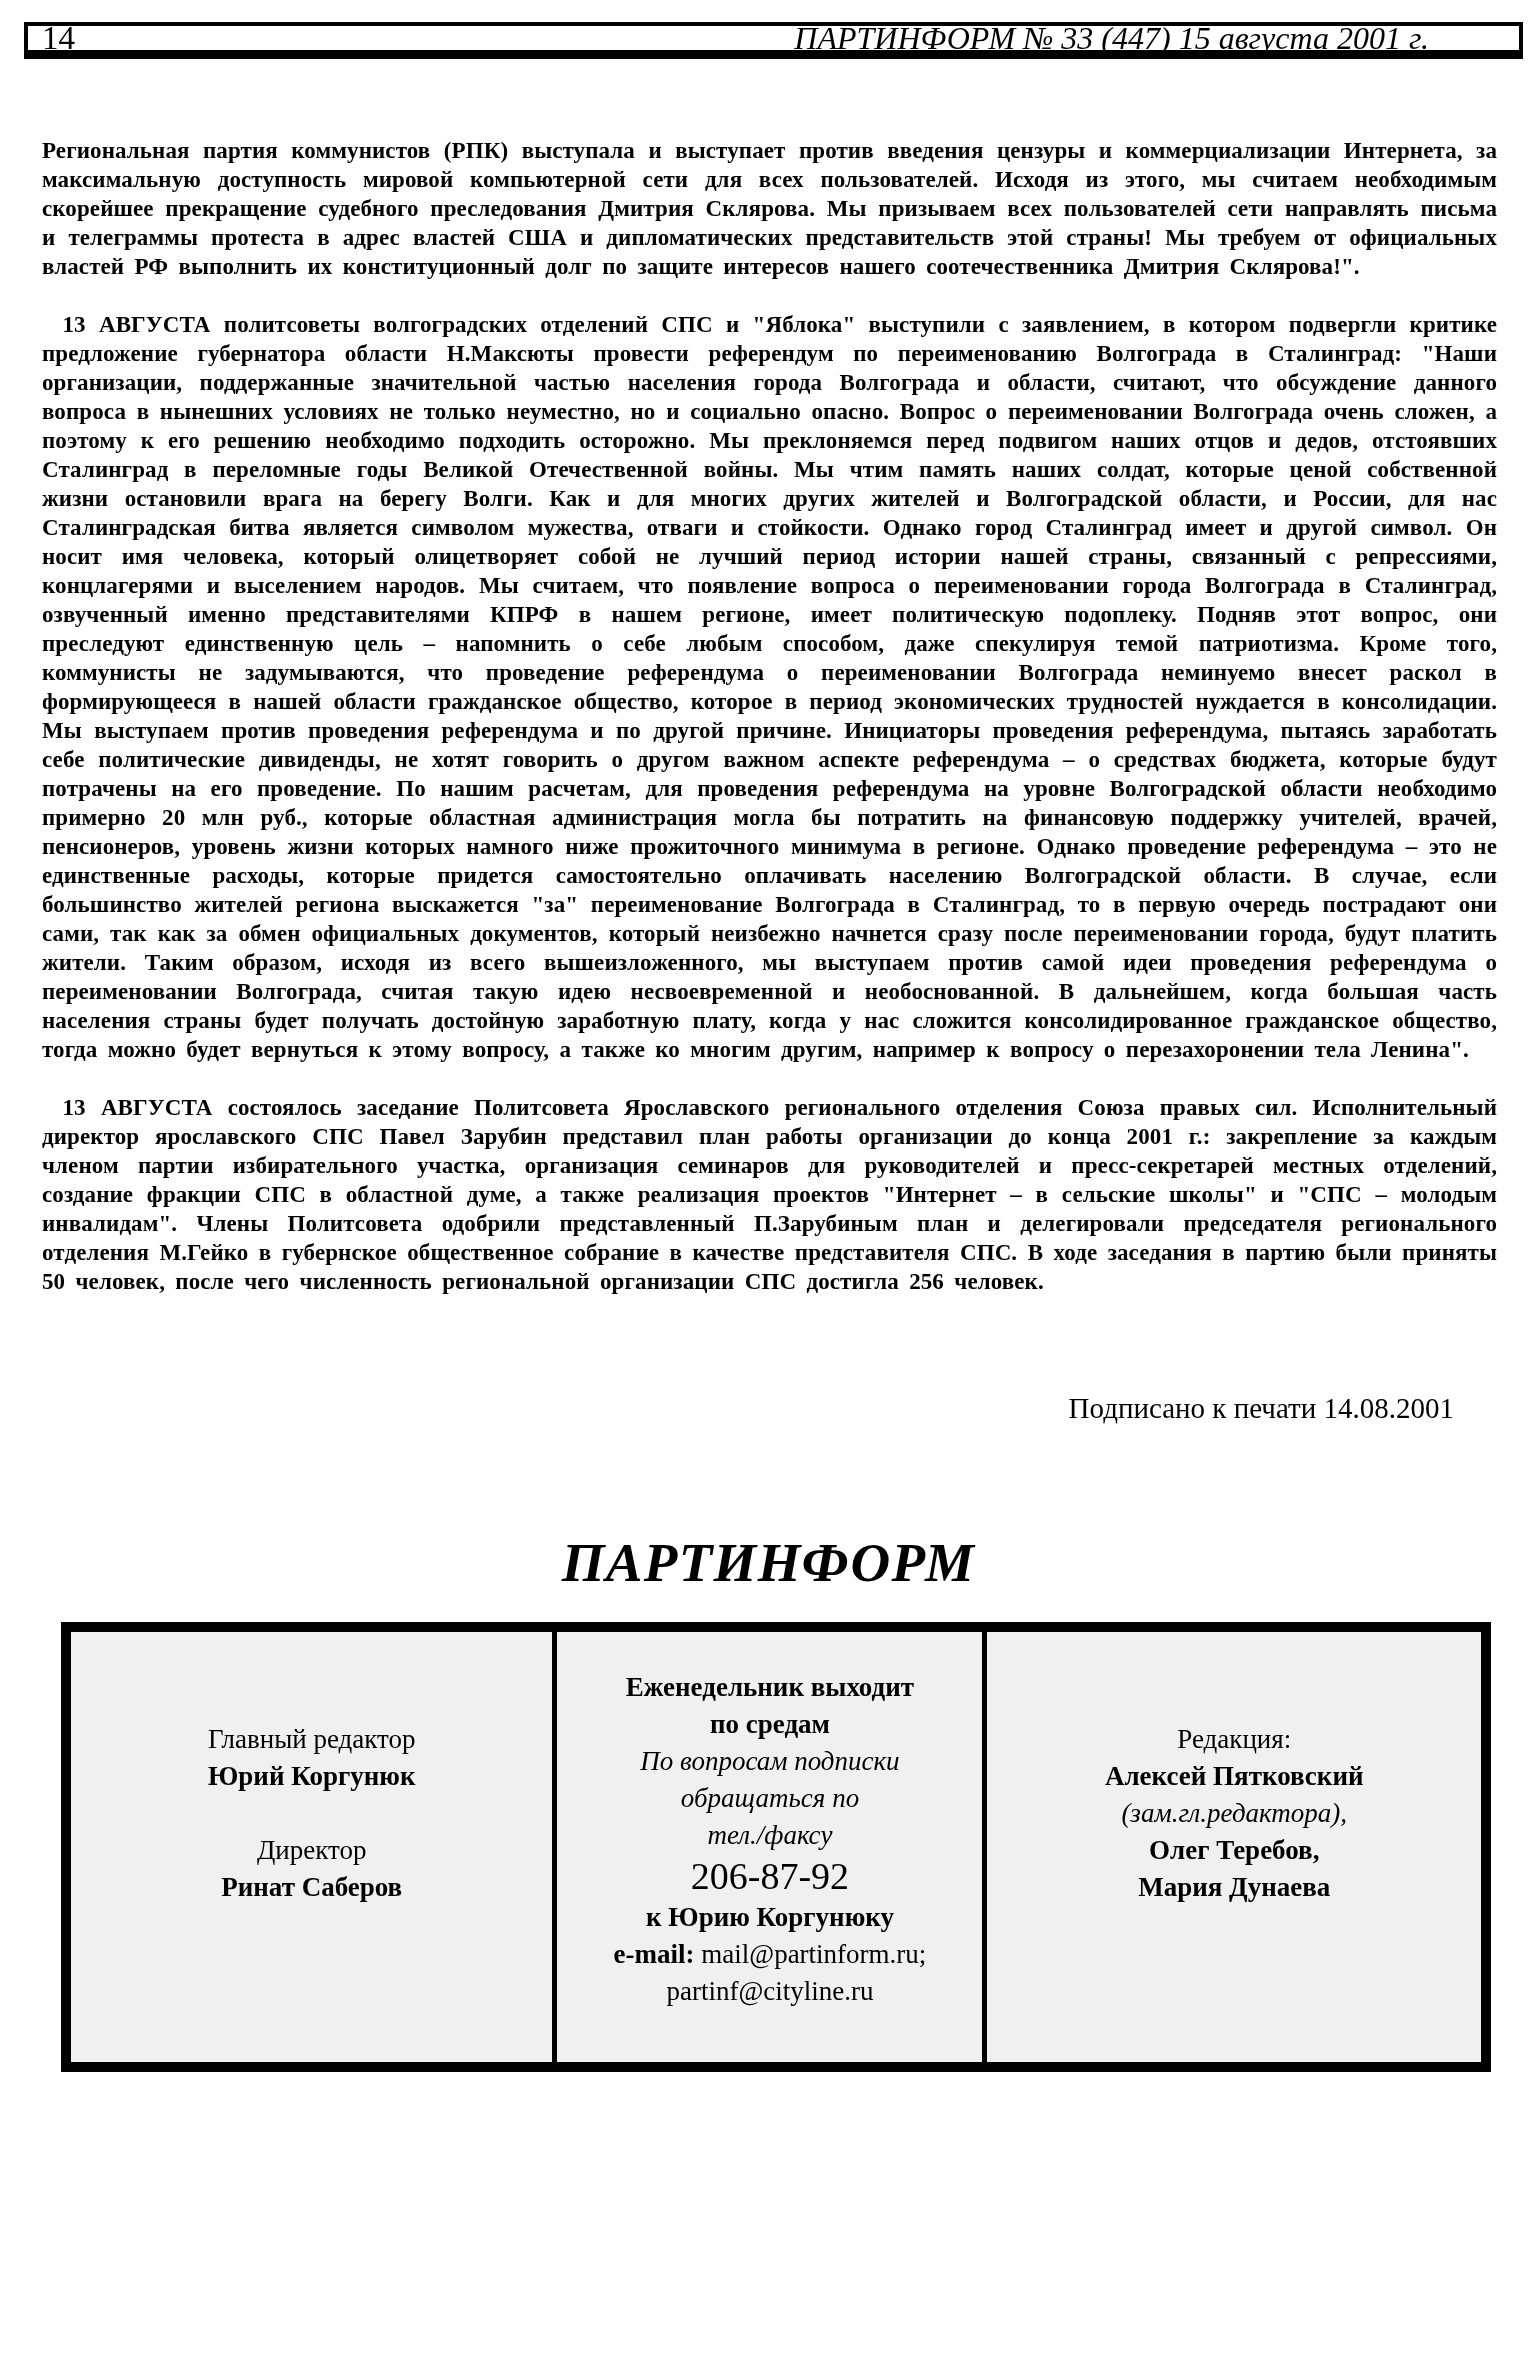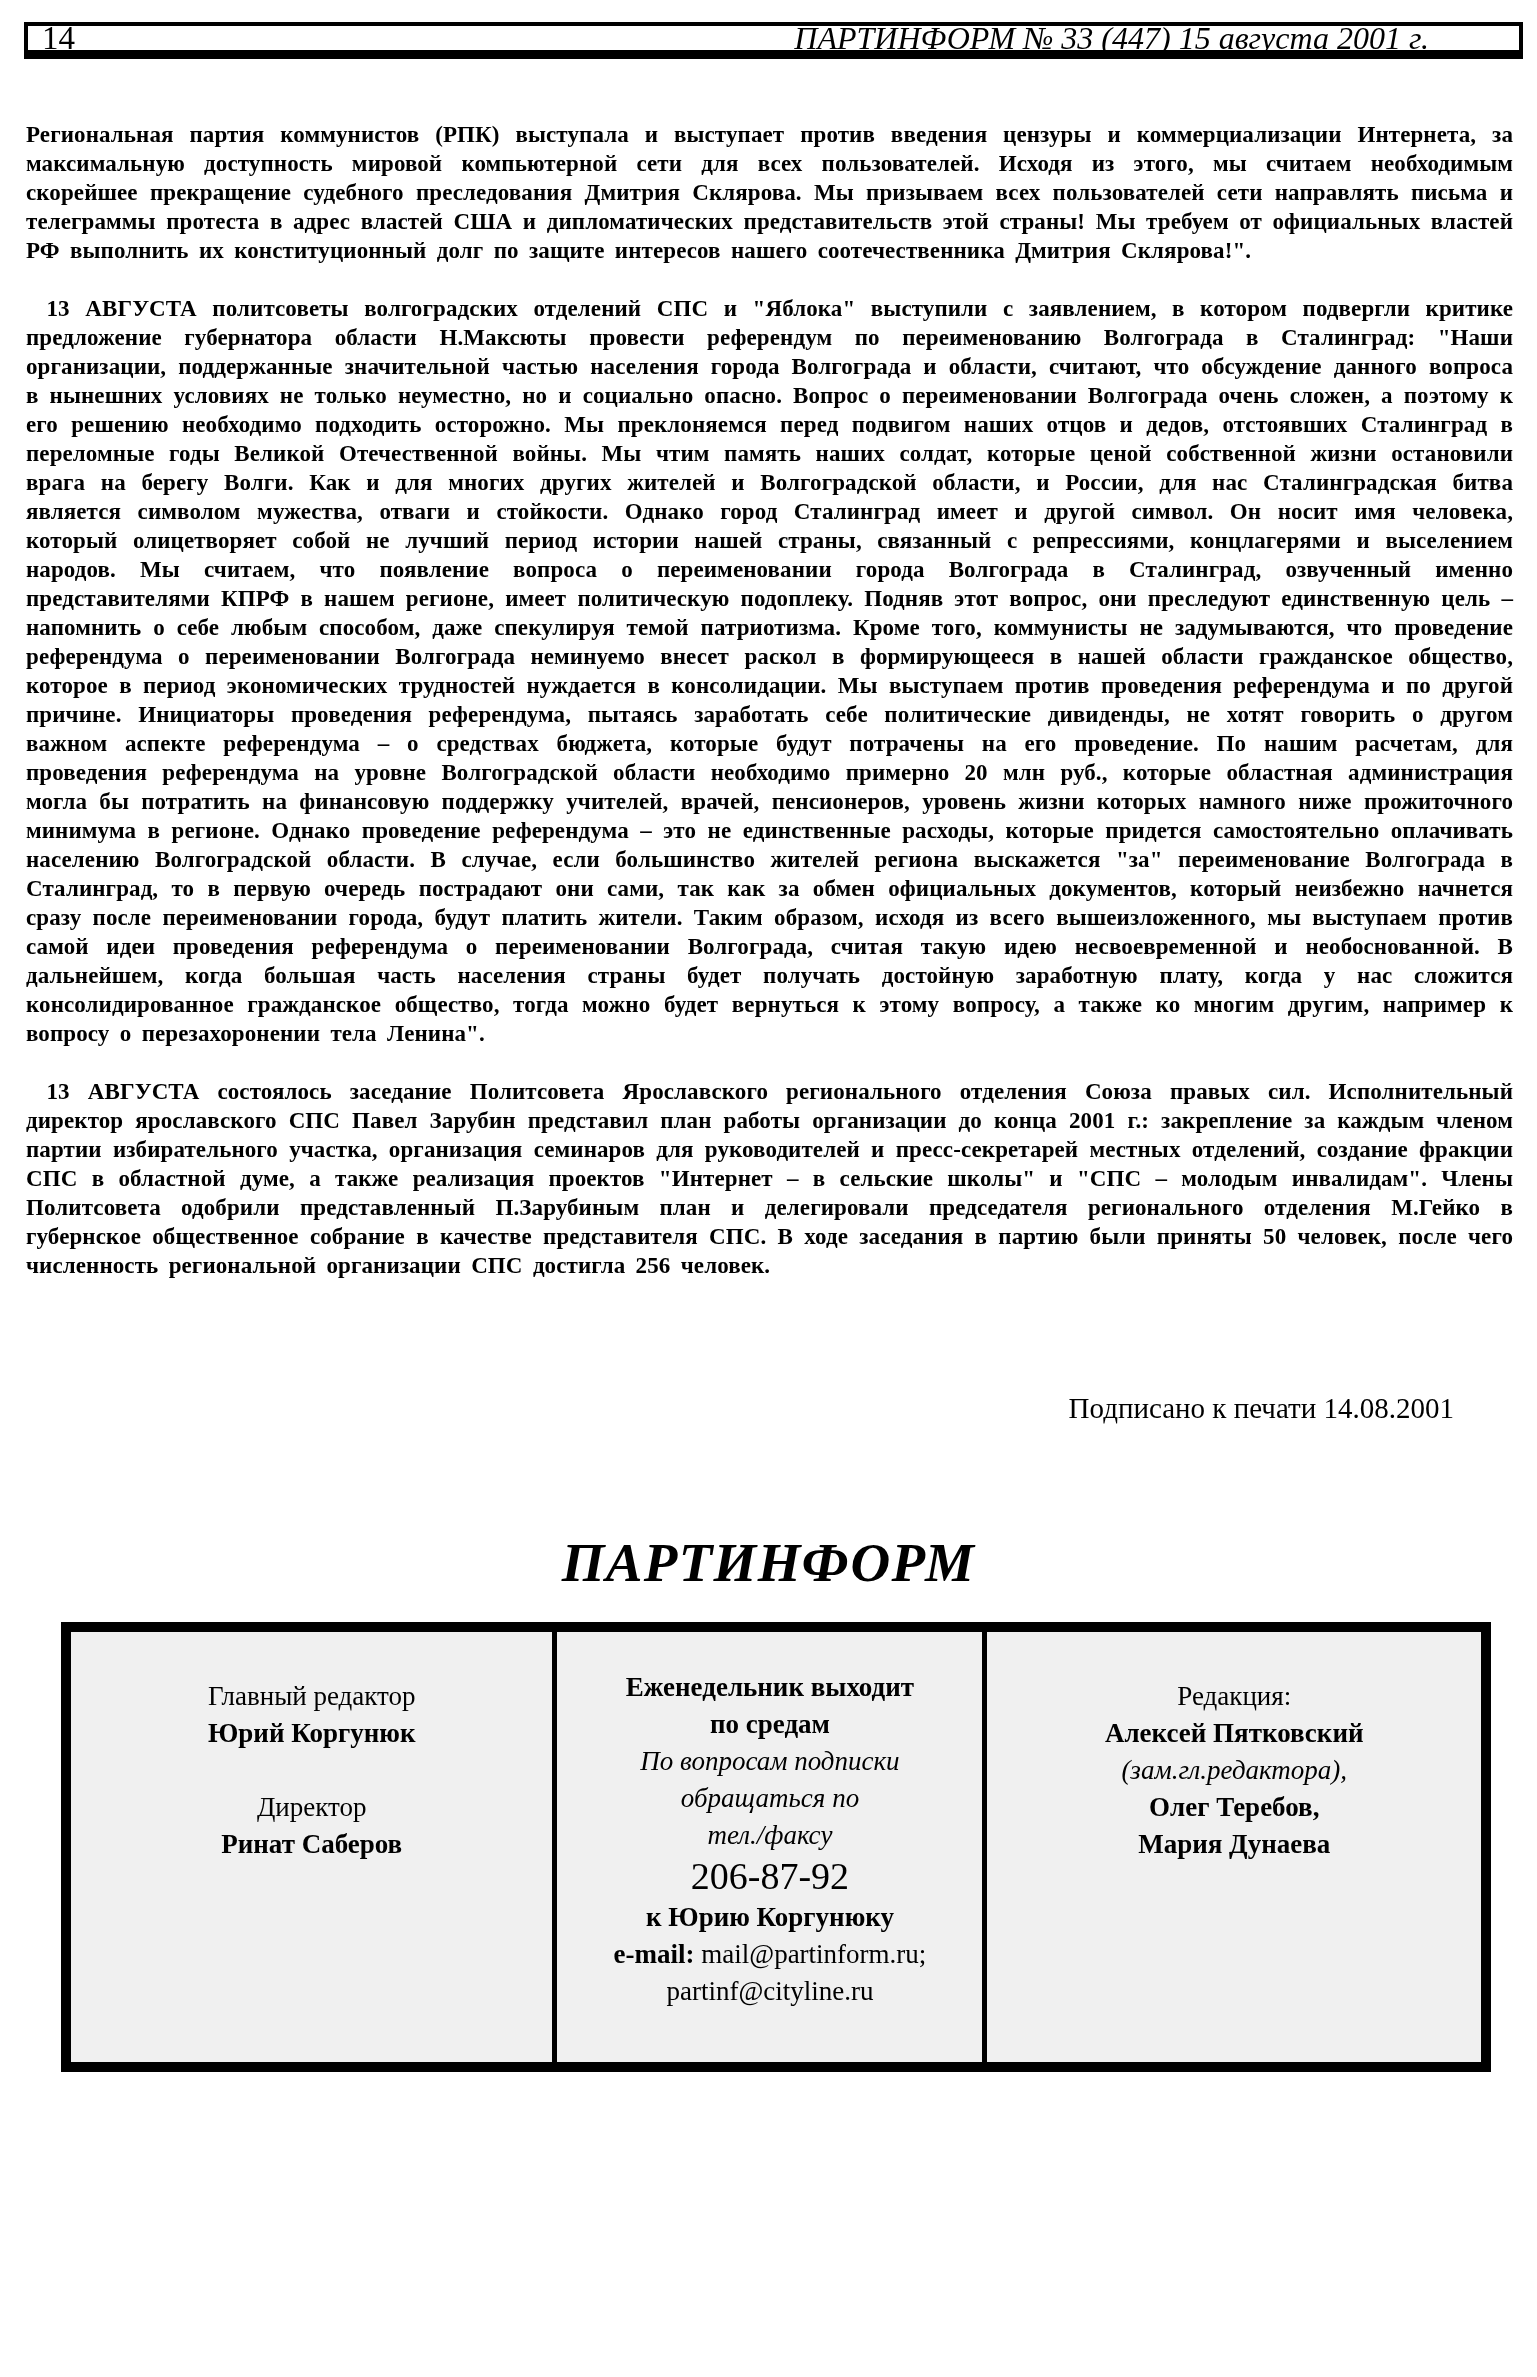--- a/index.html
+++ b/index.html
@@ -44,21 +44,21 @@
     position: absolute;
     left: 26px; top: 120px;
     width: 1487px;
     font-size: 23px;
     line-height: 29px;
     font-weight: bold;
     text-align: justify;
     word-spacing: 4.5px;
     letter-spacing: 0.1px;
   }
-  .body-text p { margin: 0; }
+  .body-text p { margin: 16px; }
   .body-text p + p { margin-top: 29px; }
   .body-text p.indented { text-indent: 20.5px; }
   .lead-in { font-weight: bold; }
 
   
   .signature {
     position: absolute;
     top: 1392px;
     right: 83px;
     font-size: 29px;
@@ -86,21 +86,21 @@
     box-sizing: border-box;
     background: #f0f0f0;
     border: 10.2px solid #000;
     display: flex;
   }
   .footer-col {
     box-sizing: border-box;
     text-align: center;
     font-size: 27px;
     line-height: 37px;
-    padding-top: 46px;
+    padding-top: 89px;
   }
   .footer-col.col-editors { width: 34.5%; border-right: 5.1px solid #000; }
   .footer-col.col-publication { width: 30.5%; border-right: 5.1px solid #000; padding-top: 37px; }
   .footer-col.col-staff { width: 35%; }
   .fline { white-space: nowrap; }
   .fline.regular { font-weight: 400; }
   .fline.bold { font-weight: bold; }
   .fline.italic { font-style: italic; font-weight: 400; }
   .fline.phone { font-weight: normal; font-size: 38px; line-height: 45px; }
   .fline.spacer { height: 37px; }

